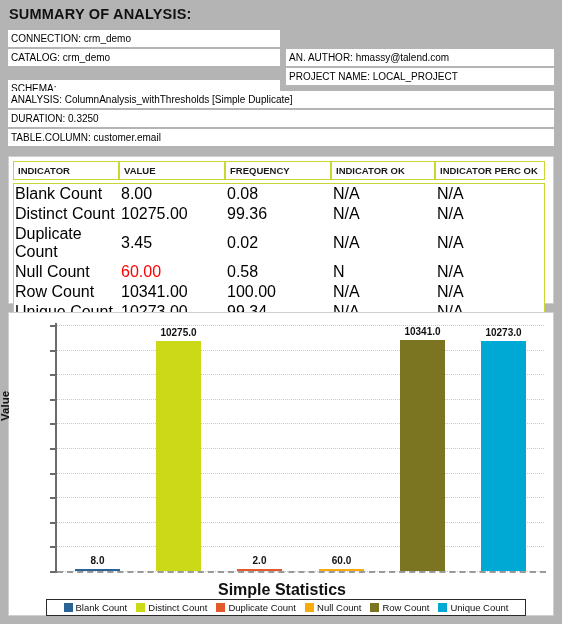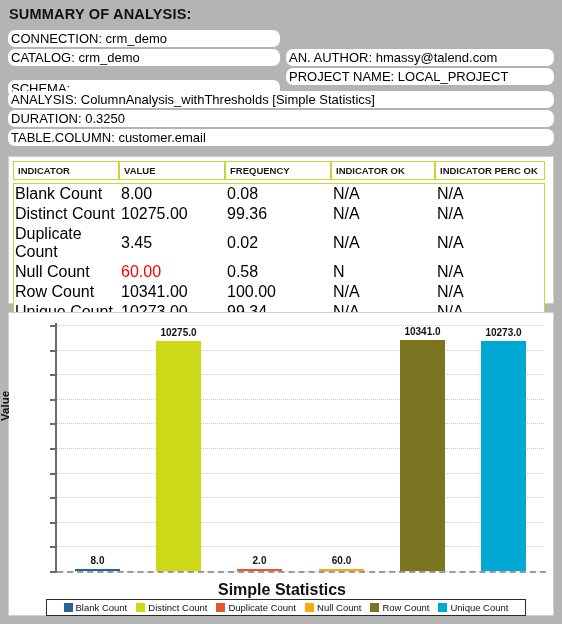--- a/index.html
+++ b/index.html
@@ -28,28 +28,27 @@
     font-size: 14.5px;
     font-weight: bold;
     color: #111;
     letter-spacing: 0.2px;
     white-space: nowrap;
   }
   .info-cell {
     position: absolute;
     background: #ffffff;
     box-sizing: border-box;
-    font-size: 13px;
+    font-size: 10px;
     color: #000;
     padding: 2px 0 0 3px;
     white-space: nowrap;
     overflow: hidden;
     line-height: 14px;
     height: 17px;
-    border-radius: 7px;
   }
   
   .ic-conn   { left: 8px;   top: 30px;  width: 272px; }
   .ic-cat    { left: 8px;   top: 49px;  width: 272px; }
   .ic-schema { left: 8px;   top: 68px;  width: 272px; margin-top: 12px; }
   
   .ic-run    { left: 286px; top: 30px;  width: 268px; }
   .ic-author { left: 286px; top: 49px;  width: 268px; }
   .ic-proj   { left: 286px; top: 68px;  width: 268px; }
   
@@ -240,21 +239,21 @@
 
 <div class="page">
 
   <div class="summary-title">SUMMARY OF ANALYSIS:</div>
 
   <div class="info-cell ic-conn">CONNECTION: crm_demo</div>
   <div class="info-cell ic-cat">CATALOG: crm_demo</div>
   <div class="info-cell ic-schema">SCHEMA:</div>
   <div class="info-cell ic-author">AN. AUTHOR: hmassy@talend.com</div>
   <div class="info-cell ic-proj">PROJECT NAME: LOCAL_PROJECT</div>
-  <div class="info-cell ic-analysis">ANALYSIS: ColumnAnalysis_withThresholds [Simple Statistics]</div>
+  <div class="info-cell ic-analysis">ANALYSIS: ColumnAnalysis_withThresholds [Simple Duplicate]</div>
   <div class="info-cell ic-duration">DURATION: 0.3250</div>
   <div class="info-cell ic-tabcol">TABLE.COLUMN: customer.email</div>
 
   <div class="table-panel">
     <table class="ind-table">
       <colgroup>
         <col class="col1">
           <col class="col2">
           <col class="col3">
           <col class="col4">

